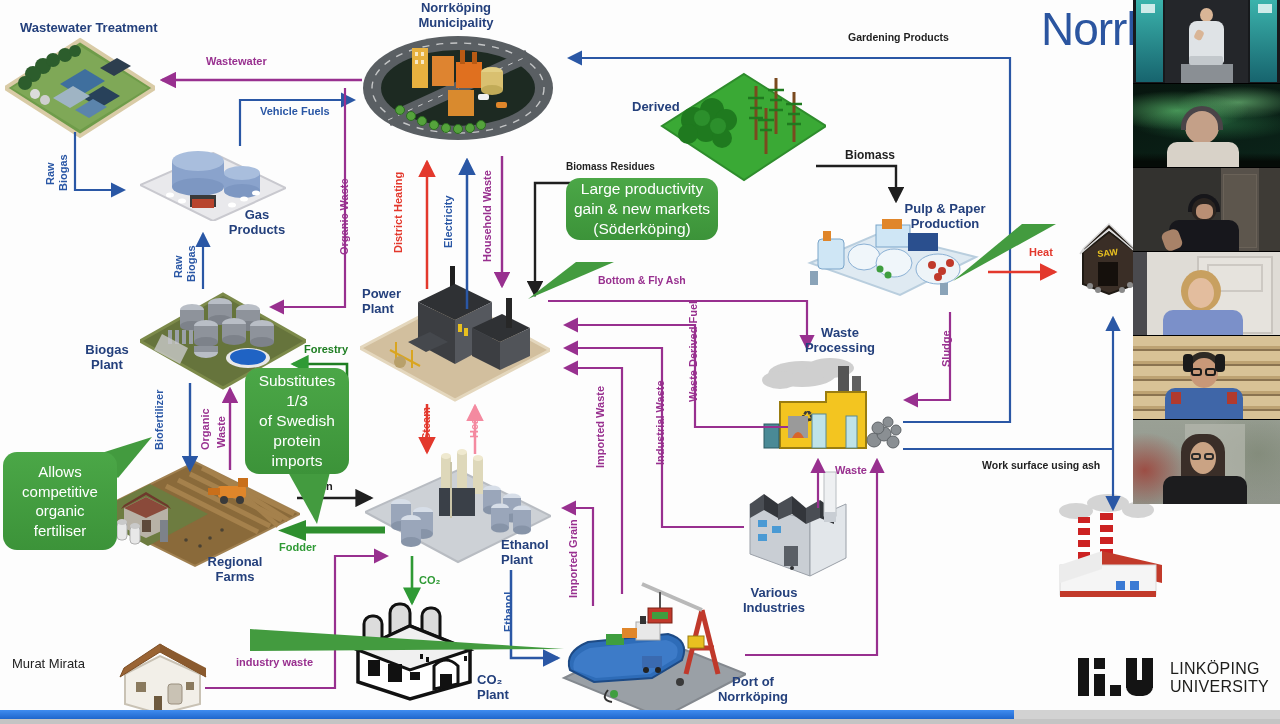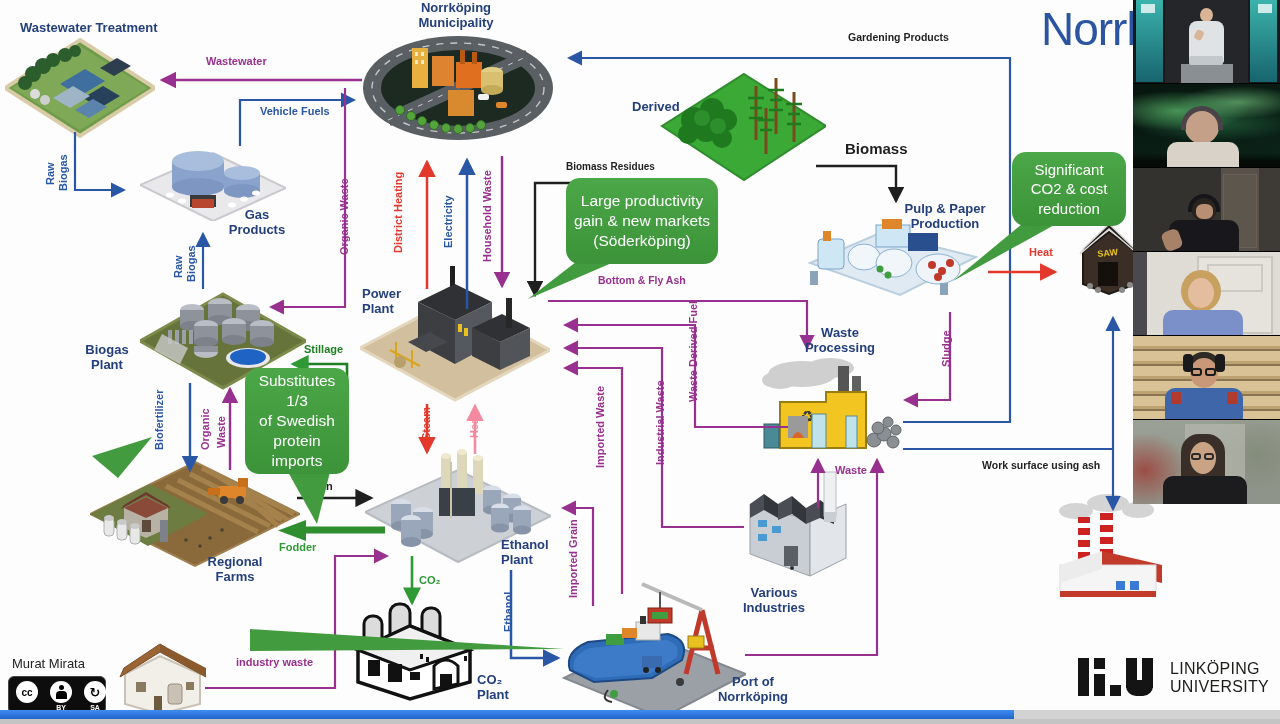--- a/index.html
+++ b/index.html
@@ -577,27 +577,27 @@
   <div class="node-label center" style="left:714px;top:586px;width:120px">Various
 Industries</div>
   <div class="node-label" style="left:477px;top:673px">CO₂
 Plant</div>
   <div class="node-label center" style="left:693px;top:675px;width:120px">Port of
 Norrköping</div>
 
   <div class="flab purple" style="left:206px;top:55px">Wastewater</div>
   <div class="flab blue" style="left:260px;top:105px">Vehicle Fuels</div>
   <div class="flab black" style="left:848px;top:31px;font-size:10.5px">Gardening Products</div>
-  <div class="flab black" style="left:845px;top:140px;font-size:15px">Biomass</div>
+  <div class="flab black" style="left:845px;top:148px;font-size:12px">Biomass</div>
   <div class="flab black" style="left:566px;top:161px;font-size:10px">Biomass Residues</div>
   <div class="flab purple" style="left:598px;top:274px;font-size:10.5px">Bottom &amp; Fly Ash</div>
   <div class="flab red" style="left:1029px;top:246px">Heat</div>
   <div class="flab black" style="left:982px;top:459px;font-size:10.5px">Work surface using ash</div>
   <div class="flab purple" style="left:835px;top:464px">Waste</div>
-  <div class="flab dgreen" style="left:304px;top:343px">Stillage</div>
+  <div class="flab dgreen" style="left:304px;top:343px">Forestry</div>
   <div class="flab black" style="left:304px;top:480px">Grain</div>
   <div class="flab green" style="left:279px;top:541px">Fodder</div>
   <div class="flab green" style="left:419px;top:574px">CO₂</div>
   <div class="flab purple" style="left:236px;top:656px">industry waste</div>
 
   <div class="vlab blue" style="left:56px;top:173px">Raw</div>
   <div class="vlab blue" style="left:69px;top:179px">Biogas</div>
   <div class="vlab blue" style="left:184px;top:266px">Raw</div>
   <div class="vlab blue" style="left:197px;top:270px">Biogas</div>
   <div class="vlab purple" style="left:350px;top:243px">Organic Waste</div>
@@ -619,45 +619,32 @@
   <svg id="tails-svg" width="1280" height="724" viewBox="0 0 1280 724">
     <g fill="#439b3f">
       <polygon points="576,262 614,262 528,299"></polygon>
       <polygon points="1022,224 1056,224 953,281"></polygon>
       <polygon points="288,472 330,472 317,524"></polygon>
       <polygon points="92,456 118,478 152,437"></polygon>
       <polygon points="250,629 250,651 564,649"></polygon>
     </g>
   </svg>
 
-  <div class="callout" style="left:566px;top:178px;width:152px;height:86px;font-size:15.5px">Large productivity
+  <div class="callout" style="left:566px;top:178px;width:152px;height:62px;font-size:15.5px">Large productivity
 gain &amp; new markets
 (Söderköping)</div>
-  <div class="callout" style="left:1012px;top:152px;width:114px;height:74px">Significant
-CO2 &amp; cost
-reduction</div>
   <div class="callout" style="left:245px;top:368px;width:104px;height:106px;font-size:15.5px">Substitutes 1/3
 of Swedish
 protein imports</div>
+  <div class="callout" style="left:3px;top:452px;width:114px;height:98px">Allows
+competitive
+organic
+fertiliser</div>
 
   <div id="author">Murat Mirata</div>
-  <div id="cc-badge">
-    <div class="cc-circle" style="left:7px">
-        <span>cc</span>
-      </div>
-    <div class="cc-circle" style="left:41px">
-        <span class="by-head"></span>
-        <span class="by-body"></span>
-      </div>
-    <div class="cc-circle" style="left:75px">
-        <span style="font-size:13px">↻</span>
-      </div>
-    <div class="cc-sub" style="left:41px">BY</div>
-    <div class="cc-sub" style="left:75px">SA</div>
-  </div>
 
   <div id="liu-logo">
     <div class="liu-block" style="left:0;top:8px;width:11px;height:38px"></div>
     <div class="liu-block" style="left:16px;top:8px;width:11px;height:11px"></div>
     <div class="liu-block" style="left:16px;top:24px;width:11px;height:22px"></div>
     <div class="liu-block" style="left:32px;top:35px;width:11px;height:11px"></div>
     <div class="liu-block" style="left:48px;top:8px;width:11px;height:30px"></div>
     <div class="liu-block" style="left:64px;top:8px;width:11px;height:30px"></div>
     <div class="liu-block" style="left:48px;top:30px;width:27px;height:16px;border-radius:0 0 10px 10px"></div>
     <div id="liu-text">

